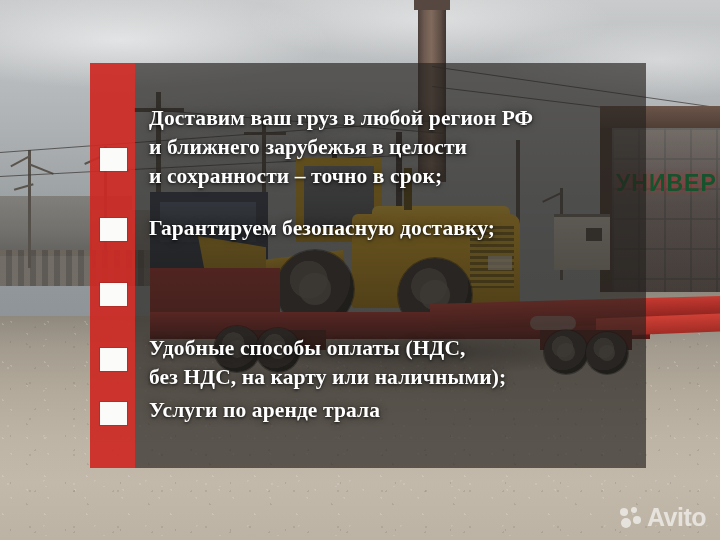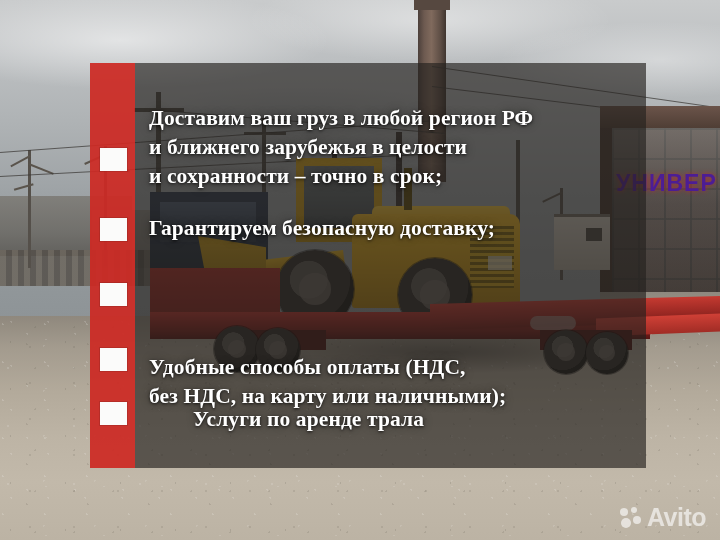--- a/index.html
+++ b/index.html
@@ -106,21 +106,21 @@
   }
   .mall-glass{
     position:absolute;left:612px;top:128px;width:108px;height:170px;
     background:
       linear-gradient(180deg,rgba(150,150,148,.55) 0%,rgba(96,96,96,.5) 45%,rgba(70,68,66,.55) 100%),
       repeating-linear-gradient(90deg, rgba(38,34,30,.85) 0 2px, rgba(0,0,0,0) 2px 26px),
       repeating-linear-gradient(180deg, rgba(38,34,30,.8) 0 2px, rgba(0,0,0,0) 2px 30px);
   }
   .mall-sign{
     position:absolute;left:616px;top:170px;
-    color:#4c1d95;font-family:"Liberation Sans",sans-serif;font-weight:700;
+    color:#14532d;font-family:"Liberation Sans",sans-serif;font-weight:700;
     font-size:23px;letter-spacing:1px;white-space:nowrap;
     text-shadow:0 0 5px rgba(210,30,36,.65);
   }
   .mall-base{
     position:absolute;left:600px;top:292px;width:120px;height:26px;
     background:linear-gradient(180deg,#8e887e 0%,#a49b8e 100%);
   }
   .kiosk{
     position:absolute;left:554px;top:214px;width:56px;height:56px;
     background:linear-gradient(180deg,#c7c2b8 0%,#a8a297 100%);
@@ -387,23 +387,23 @@
   <div class="bullet" style="top:218px;"></div>
   <div class="bullet" style="top:283px;"></div>
   <div class="bullet" style="top:348px;"></div>
   <div class="bullet" style="top:402px;"></div>
 
   <div class="items">
     <div class="item" style="top:41px;">Доставим ваш груз в любой регион РФ
 и ближнего зарубежья в целости
 и сохранности – точно в срок;</div>
     <div class="item" style="top:151px;">Гарантируем безопасную доставку;</div>
-    <div class="item" style="top:271px;margin-top:19px;">Удобные способы оплаты (НДС,
+    <div class="item" style="top:271px;">Удобные способы оплаты (НДС,
 без НДС, на карту или наличными);</div>
-    <div class="item" style="top:342px;margin-left:44px;">Услуги по аренде трала</div>
+    <div class="item" style="top:333px;">Услуги по аренде трала</div>
   </div>
 
   <div class="wm">
     <span class="wm-mark">
       <i></i>
         <i></i>
         <i></i>
         <i></i>
     </span>
     <span class="wm-text">Avito</span>

